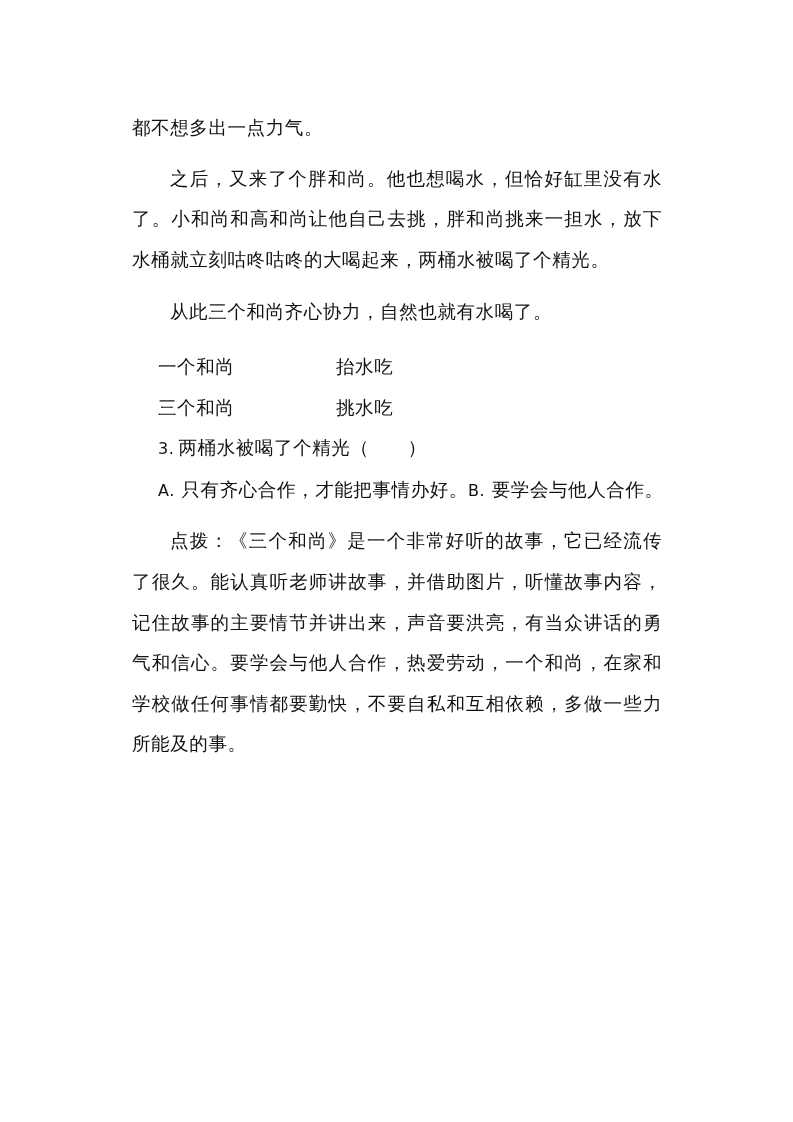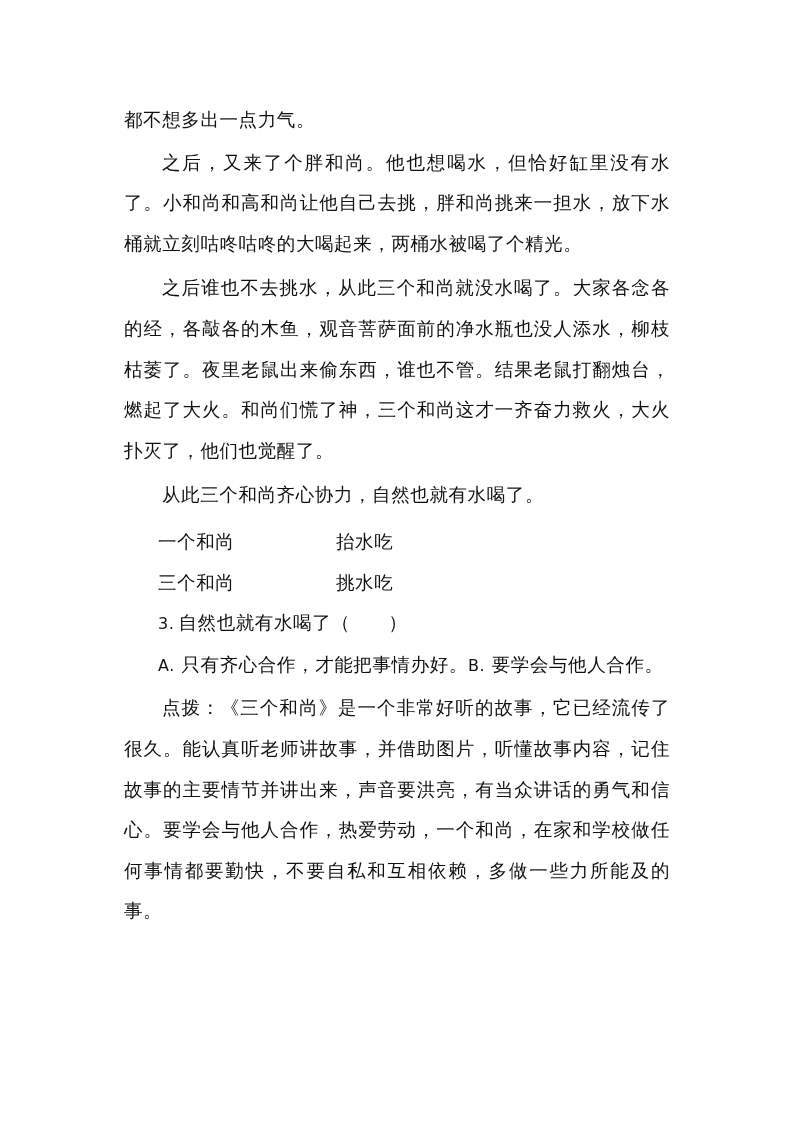--- a/index.html
+++ b/index.html
@@ -17,21 +17,21 @@
     }
     .page {
       position: absolute;
       left: 120px;
       top: 96px;
       width: 554px;
     }
     .para {
       font-size: 18.5px;
       line-height: 40.6px;
-      margin: 4px;
+      margin: 12px;
       text-align: justify;
       text-align-last: left;
       letter-spacing: 0.6px;
     }
     .indent {
       text-indent: 38px;
       font-family: Liberation Mono, monospace;
     }
     .q {
       font-size: 18.5px;
@@ -71,36 +71,35 @@
       font-size: 16px;
     }
   </style>
 </head>
 <body>
 
 <div class="page">
 
   <p class="para">都不想多出一点力气。</p>
   <p class="para indent">之后，又来了个胖和尚。他也想喝水，但恰好缸里没有水了。小和尚和高和尚让他自己去挑，胖和尚挑来一担水，放下水桶就立刻咕咚咕咚的大喝起来，两桶水被喝了个精光。</p>
-  <p class="para indent">之后谁也不去挑水，从此三个和尚就没水喝了。大家各念各的经，各敲各的木鱼，观音菩萨面前的净水瓶也没人添水，柳枝枯萎了。夜里老鼠出来偷东西，谁也不管。结果老鼠打翻烛台，燃起了大火。和尚们慌了神，三个和尚这才一齐奋力救火，大火扑灭了，他们也觉醒了。</p>
   <p class="para indent">从此三个和尚齐心协力，自然也就有水喝了。</p>
 
 
 
   <div class="match-row">
     <span class="left">一个和尚</span>
     <span>抬水吃</span>
   </div>
   <div class="match-row">
     <span class="left">三个和尚</span>
     <span>挑水吃</span>
   </div>
 
   <p class="q">
-    <span class="num">3.</span><span>自然也就有水喝了（　　）</span>
+    <span class="num">3.</span><span>两桶水被喝了个精光（　　）</span>
   </p>
 
   <p class="q">
     <span class="opt-letter">A.</span>
     <span>只有齐心合作，才能把事情办好。</span><span class="opt-letter">B.</span>
     <span>要学会与他人合作。</span>
   </p>
 
   <p class="para indent">点拨：《三个和尚》是一个非常好听的故事，它已经流传了很久。能认真听老师讲故事，并借助图片，听懂故事内容，记住故事的主要情节并讲出来，声音要洪亮，有当众讲话的勇气和信心。要学会与他人合作，热爱劳动，一个和尚，在家和学校做任何事情都要勤快，不要自私和互相依赖，多做一些力所能及的事。</p>
 

